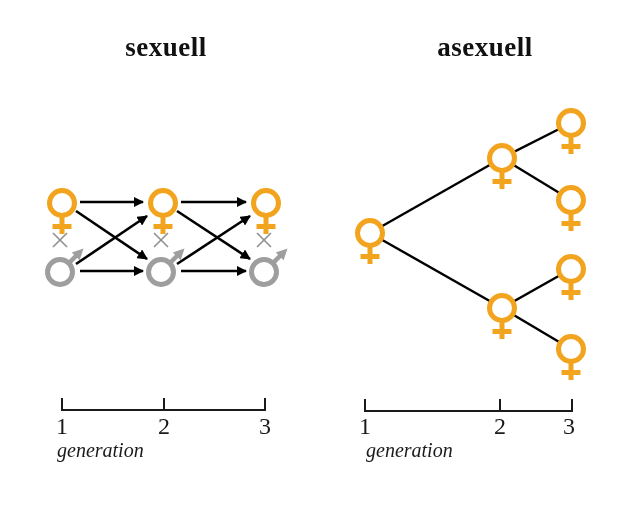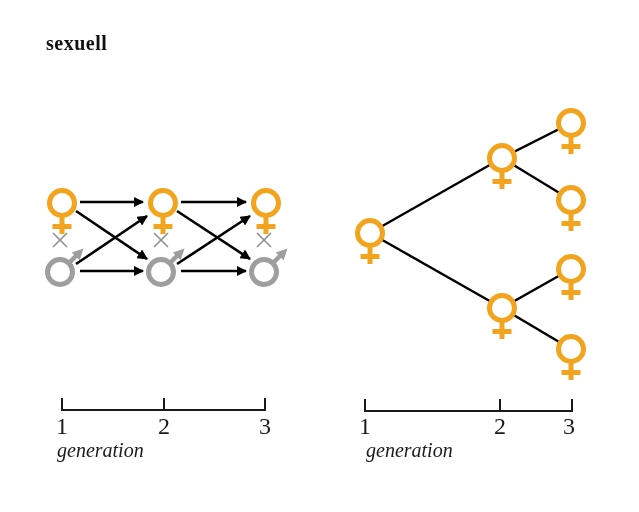--- a/index.html
+++ b/index.html
@@ -1,18 +1,18 @@
 <!DOCTYPE html>
 <html><head>
 <meta charset="utf-8">
 <style>
   html,body{margin:0;padding:0;background:#ffffff;}
   .canvas{position:relative;width:639px;height:512px;background:#ffffff;overflow:hidden;
           font-family:"Liberation Serif", serif;}
-  .panel-title{position:absolute;font-weight:bold;font-size:20px;
+  .panel-title{position:absolute;text-align:center;font-weight:bold;font-size:27px;
                color:#111111;letter-spacing:0.5px;}
   #t-left{left:46px;top:32px;width:240px;}
   #t-right{left:365px;top:32px;width:240px;}
   svg{position:absolute;left:0;top:0;}
 </style>
 </head>
 <body>
 
 <div class="canvas">
   <svg id="diagram" width="639" height="512">
@@ -131,13 +131,14 @@
         <line x1="365" y1="399" x2="365" y2="411" stroke="#1A1A1A" stroke-width="2"></line>
         <line x1="500" y1="399" x2="500" y2="411" stroke="#1A1A1A" stroke-width="2"></line>
         <line x1="572" y1="399" x2="572" y2="411" stroke="#1A1A1A" stroke-width="2"></line>
         <text x="365" y="434" text-anchor="middle" font-family="Liberation Serif, serif" font-size="24" fill="#1A1A1A">1</text>
         <text x="500" y="434" text-anchor="middle" font-family="Liberation Serif, serif" font-size="24" fill="#1A1A1A">2</text>
         <text x="569" y="434" text-anchor="middle" font-family="Liberation Serif, serif" font-size="24" fill="#1A1A1A">3</text>
         <text x="366" y="457" font-family="Liberation Serif, serif" font-size="20" font-style="italic" fill="#1A1A1A">generation</text>
       </g>
     </svg>
   <div class="panel-title" id="t-left">sexuell</div>
+  <div class="panel-title" id="t-right">asexuell</div>
 </div>
 
 </body></html>

